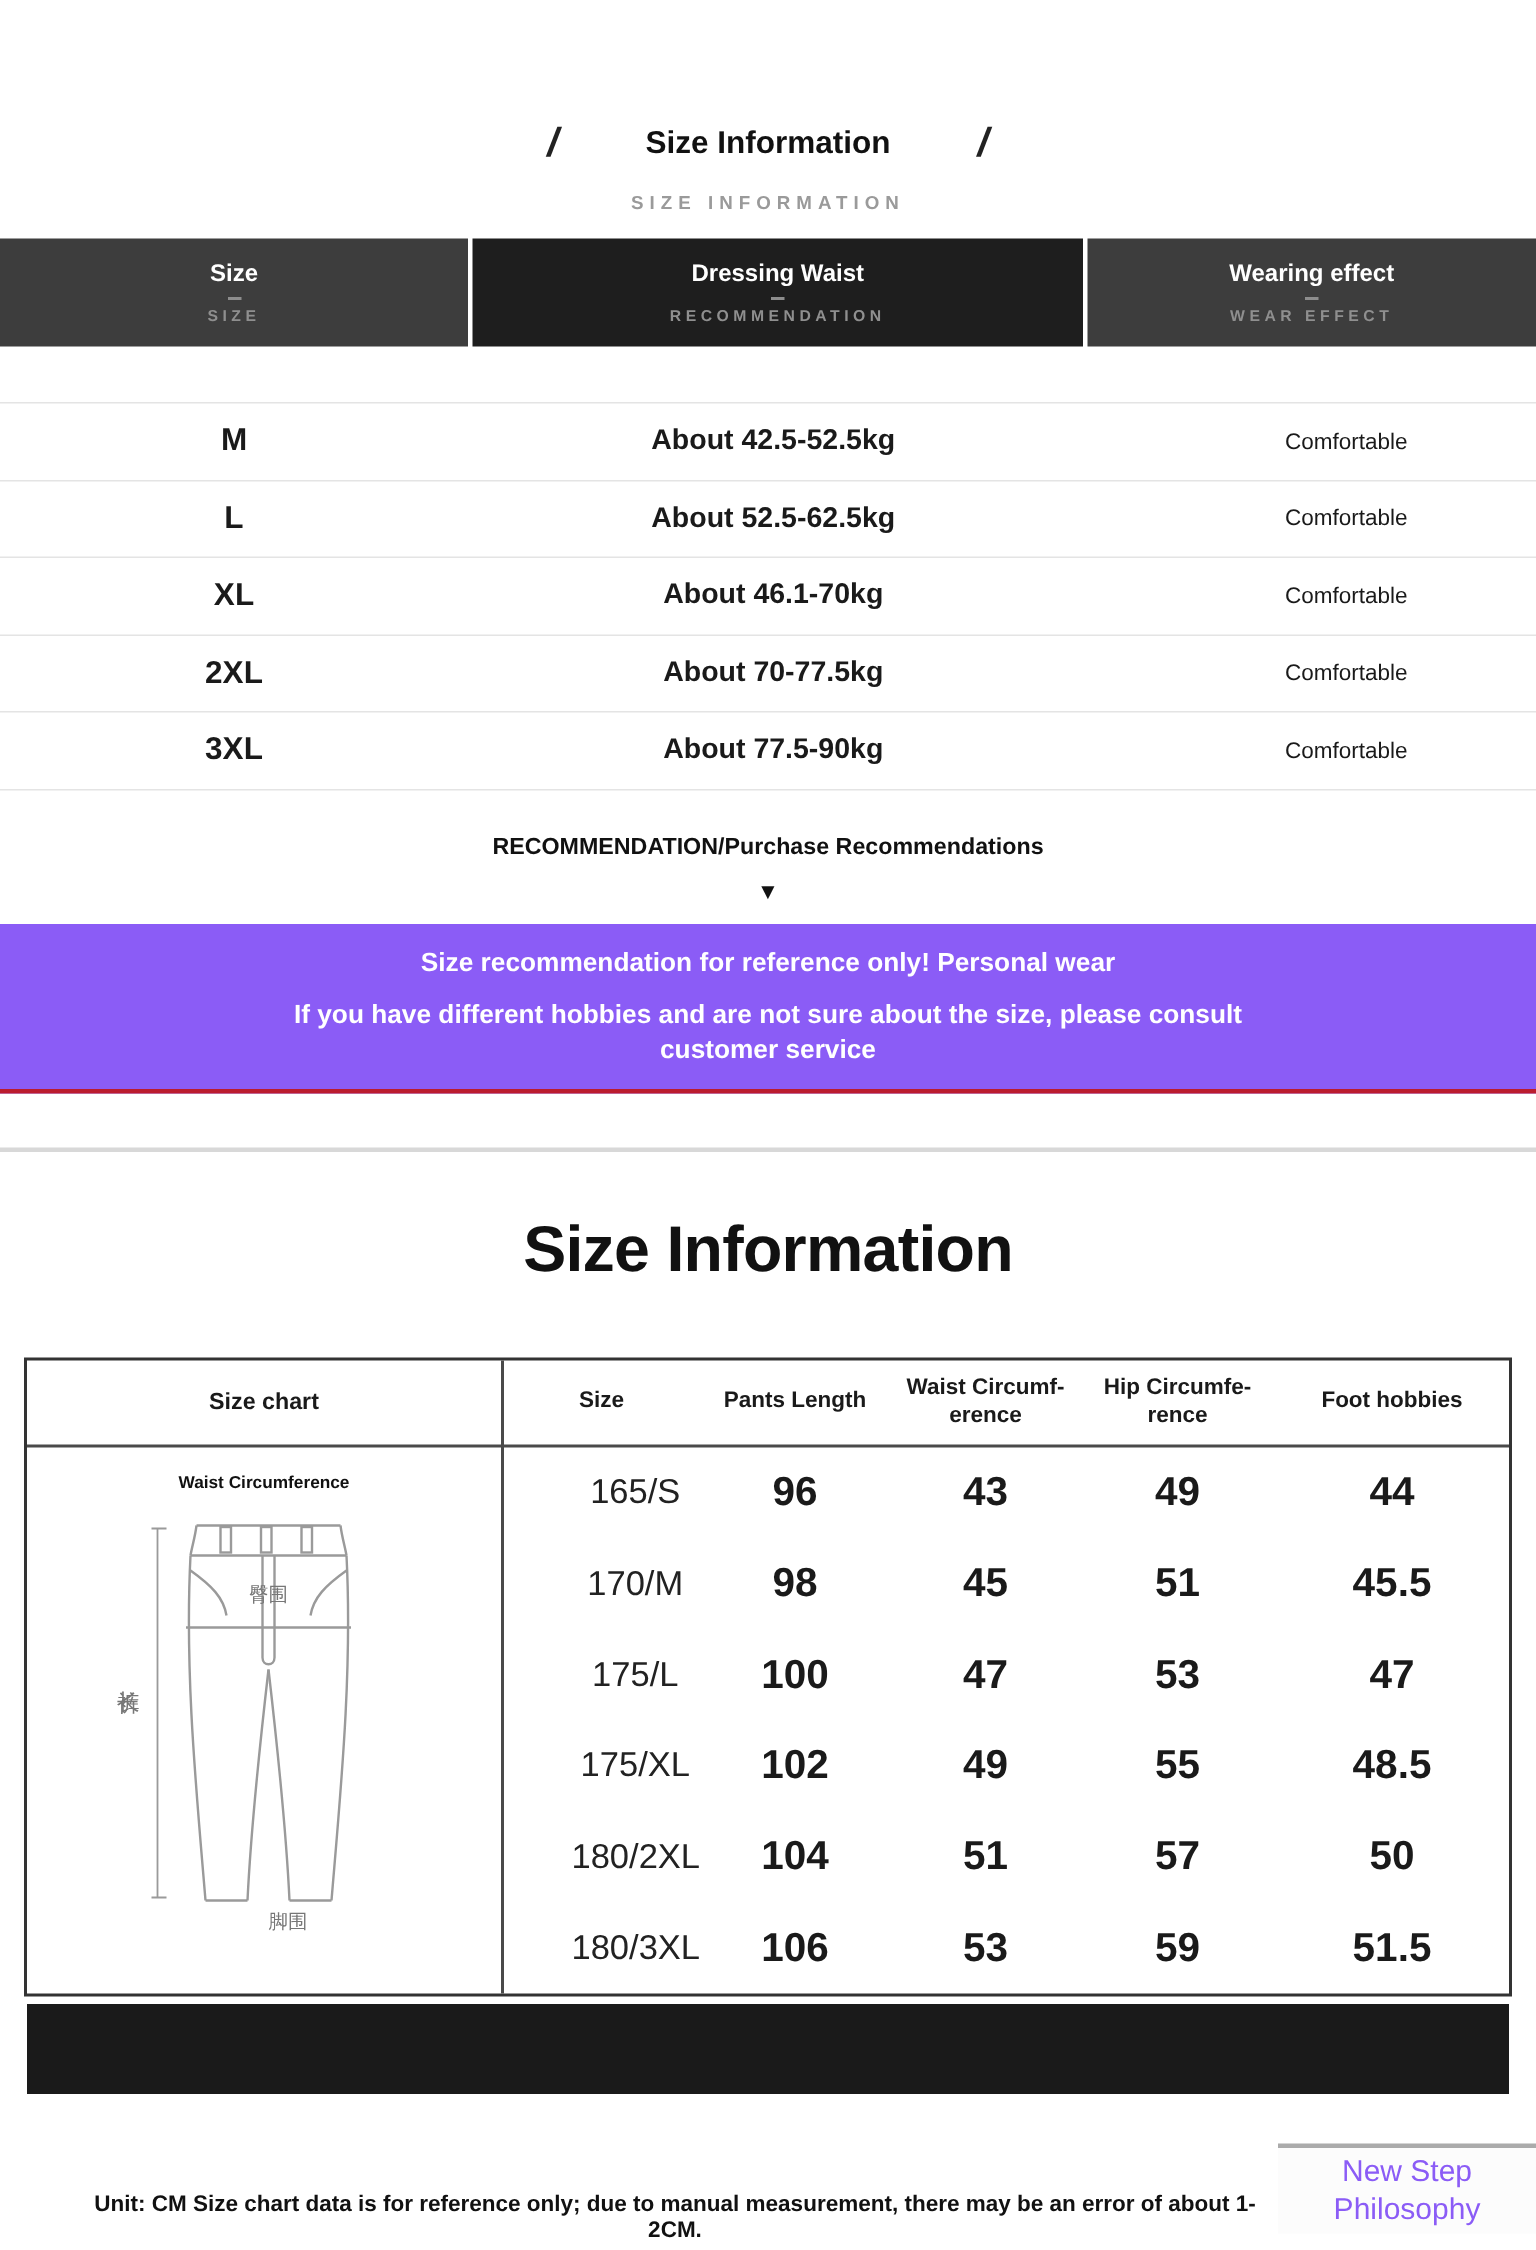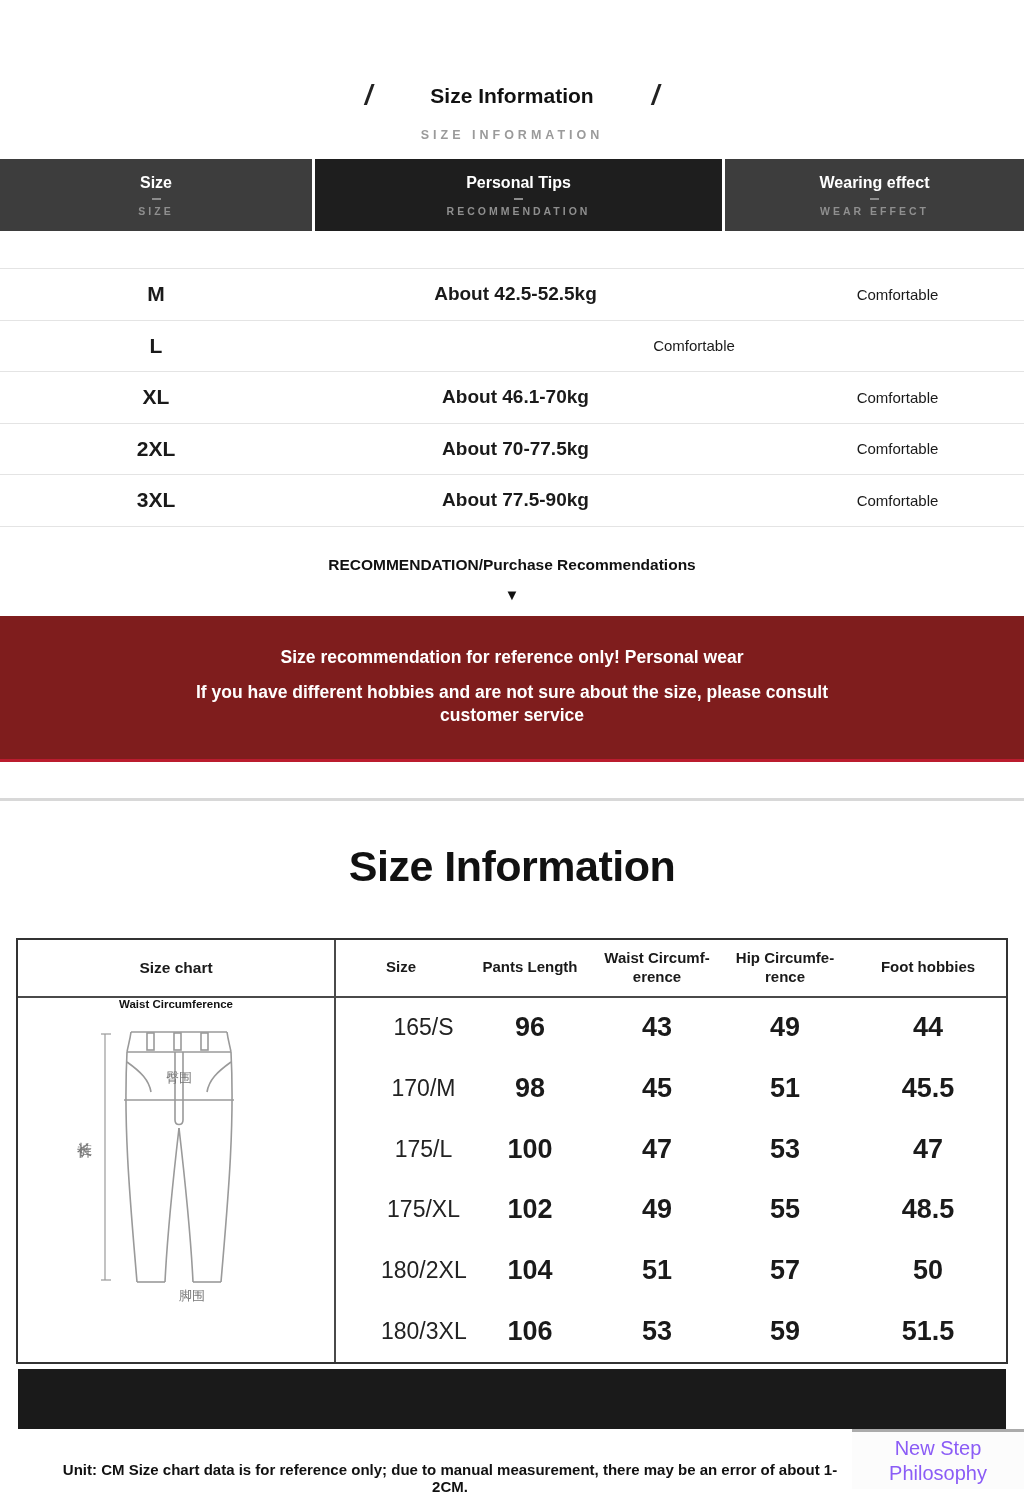--- a/index.html
+++ b/index.html
@@ -23,34 +23,34 @@
   .s1-rows { margin-top:37px; border-top:1px solid #e4e4e4; }
   .s1-row { display:flex; align-items:center; height:51.5px; border-bottom:1px solid #e4e4e4; }
   .s1-row .cell { text-align:center; }
   .s1-row .size { width:312px; font-size:21px; font-weight:bold; }
   .s1-row .tip  { width:407px; font-size:19px; font-weight:bold; }
   .s1-row .eff  { flex:1; font-size:15px; font-weight:normal; padding-left:52px; }
 
   .s1-somato { margin-top:29px; text-align:center; font-size:15.5px; font-weight:bold; color:#111; }
   .s1-arrow  { margin-top:12px; text-align:center; font-size:15px; color:#111; }
 
-  .s1-banner { margin-top:13px; height:146px; background:#7f1d1d; color:#ffffff; display:flex; flex-direction:column; justify-content:center; align-items:center; border-bottom:3px solid #bb1c2e; }
+  .s1-banner { margin-top:13px; height:113px; background:#8b5cf6; color:#ffffff; display:flex; flex-direction:column; justify-content:center; align-items:center; border-bottom:3px solid #bb1c2e; }
   .s1-banner .l1 { font-size:17.5px; font-weight:bold; }
   .s1-banner .l2 { margin-top:13px; font-size:17.5px; font-weight:bold; width:680px; text-align:center; line-height:1.3; }
 
   .divider { margin-top:36px; border-top:3px solid #d8d8d8; }
 
   
   .s2-title { margin-top:41px; text-align:center; font-size:43px; font-weight:bold; color:#111; letter-spacing:-0.5px; }
 
   .s2-table { width:992px; margin:47px auto 0; border:2px solid #333; display:flex; height:426px; }
   .s2-left { width:318px; border-right:2px solid #4a4a4a; display:flex; flex-direction:column; }
   .s2-left-head { height:58px; border-bottom:2px solid #4a4a4a; display:flex; align-items:center; justify-content:center; font-size:15.5px; font-weight:bold; }
   .s2-diagram { flex:1; position:relative; display:flex; flex-direction:column; align-items:center; }
-  .s2-diagram .waistlbl { font-size:11.5px; font-weight:bold; color:#111; }
+  .s2-diagram .waistlbl { margin-top:18px; font-size:11.5px; font-weight:bold; color:#111; }
   .s2-right { flex:1; display:flex; flex-direction:column; }
   .s2-head { height:58px; border-bottom:2px solid #4a4a4a; display:flex; align-items:center; }
   .s2-head .hc { text-align:center; font-size:15px; font-weight:bold; white-space:pre-line; line-height:1.25; }
   .hc0 { width:130px; } .hc1 { width:128px; } .hc2 { width:126px; } .hc3 { width:130px; } .hc4 { width:150px; flex:1; }
   .s2-body { flex:1; display:flex; flex-direction:column; }
   .s2-row { flex:1; display:flex; align-items:center; }
   .s2-row .dc { text-align:center; }
   .s2-row .dc0 { width:130px; font-size:23px; color:#222;padding-left:45px; }
   .s2-row .dc1 { width:128px; font-size:27px; font-weight:bold; }
   .s2-row .dc2 { width:126px; font-size:27px; font-weight:bold; }
@@ -77,39 +77,40 @@
   </div>
   <div class="s1-subtitle">SIZE INFORMATION</div>
 
   <div class="s1-header">
     <div class="s1-hcell s1-c1">
       <div class="lbl">Size</div>
       <div class="dash"></div>
       <div class="sub">SIZE</div>
     </div>
     <div class="s1-hcell mid s1-c2">
-      <div class="lbl">Personal Tips</div>
+      <div class="lbl">Dressing Waist</div>
       <div class="dash"></div>
       <div class="sub">RECOMMENDATION</div>
     </div>
     <div class="s1-hcell s1-c3">
       <div class="lbl">Wearing effect</div>
       <div class="dash"></div>
       <div class="sub">WEAR EFFECT</div>
     </div>
   </div>
 
   <div class="s1-rows">
     <div class="s1-row">
       <div class="cell size">M</div>
       <div class="cell tip">About 42.5-52.5kg</div>
       <div class="cell eff">Comfortable</div>
     </div>
     <div class="s1-row">
       <div class="cell size">L</div>
+      <div class="cell tip">About 52.5-62.5kg</div>
       <div class="cell eff">Comfortable</div>
     </div>
     <div class="s1-row">
       <div class="cell size">XL</div>
       <div class="cell tip">About 46.1-70kg</div>
       <div class="cell eff">Comfortable</div>
     </div>
     <div class="s1-row">
       <div class="cell size">2XL</div>
       <div class="cell tip">About 70-77.5kg</div>

